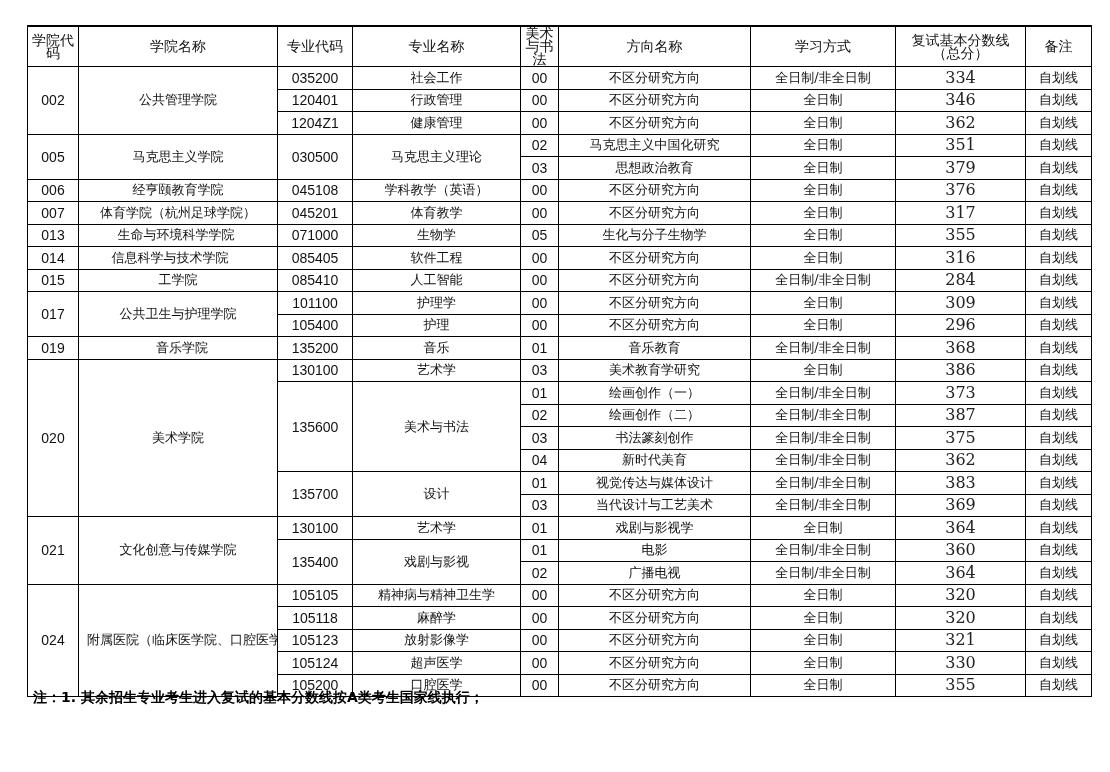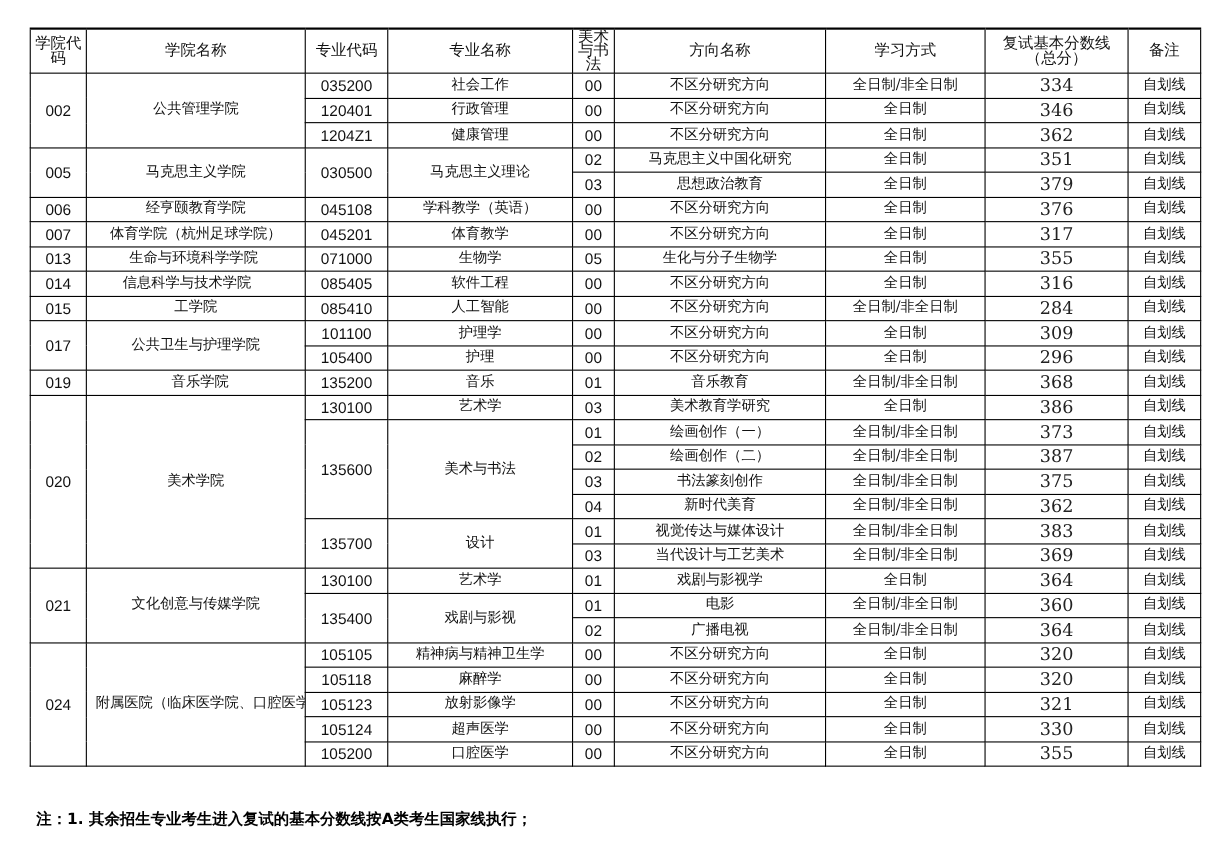--- a/index.html
+++ b/index.html
@@ -30,21 +30,21 @@
     height: 34px;
     line-height: 13px;
     white-space: normal;
   }
   table.grid tr.hdr th { border-top-width: 2px; }
   td.num { font-family: "Liberation Sans", "DejaVu Sans", sans-serif; font-size: 14px; }
   td.score { font-family: "DejaVu Serif", "Liberation Serif", serif; font-size: 16px; color: #222; }
   td.wrap { white-space: normal; line-height: 16px; }
   td.code-dir { font-family: "Liberation Sans", "DejaVu Sans", sans-serif; font-size: 14px; margin-left: 27px; }
   .notes {
-    position: absolute; left: 33px; top: 734px;
+    position: absolute; left: 33px; top: 686px;
     font-family: "DejaVu Sans", "Liberation Sans", sans-serif;
     font-weight: bold; font-size: 14px; line-height: 22px; color: #000;
   }
   .notes .line2 { padding-left: 42px; }
 </style>
 </head>
 <body>
 
 <div class="page">
   <table class="grid">

